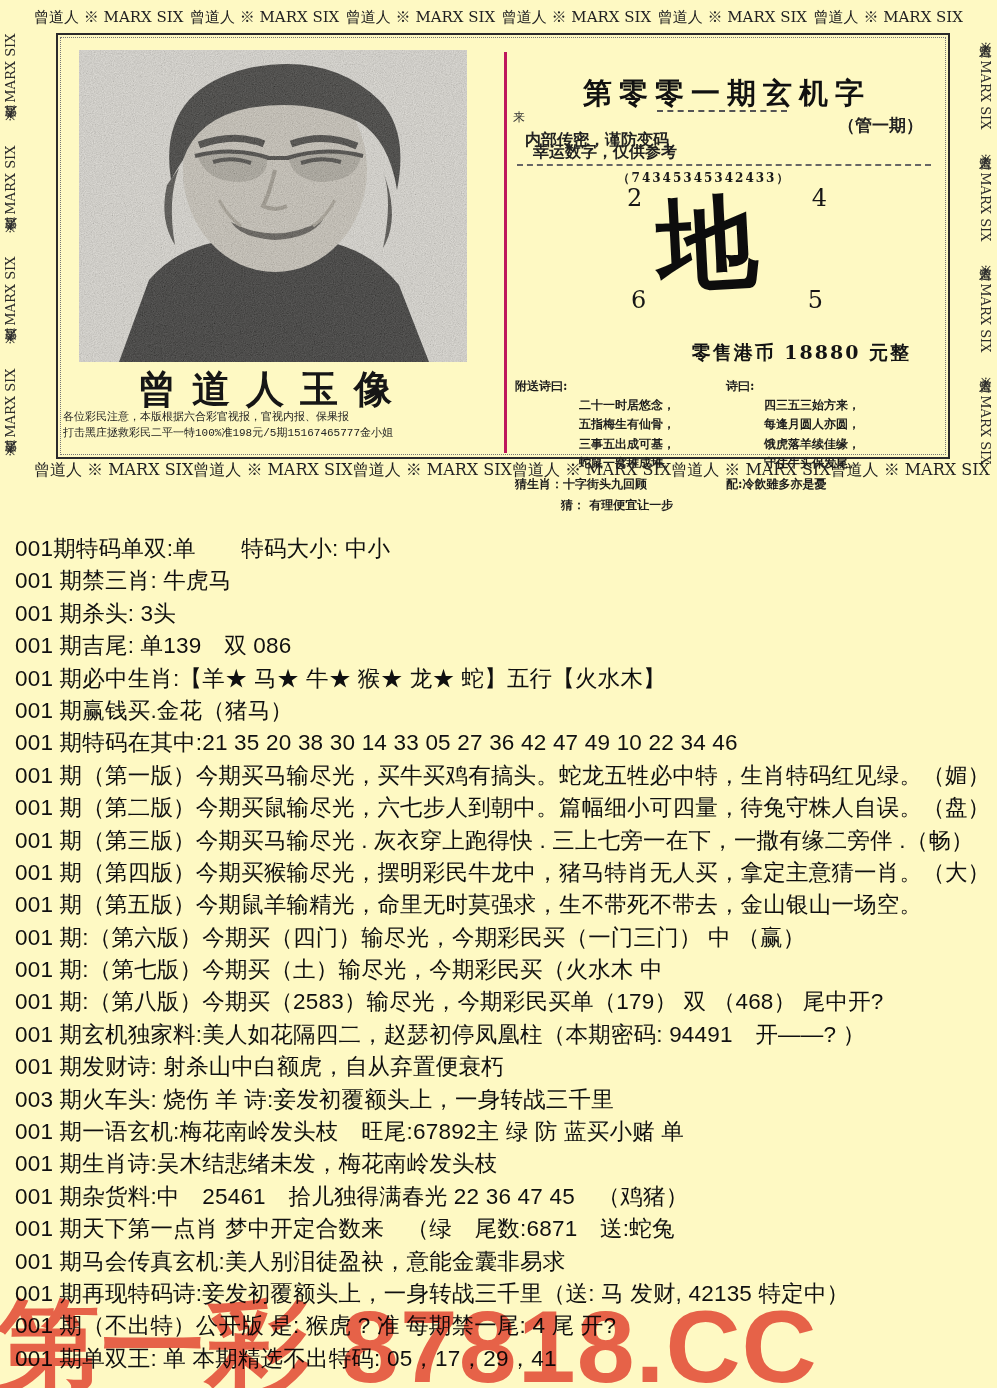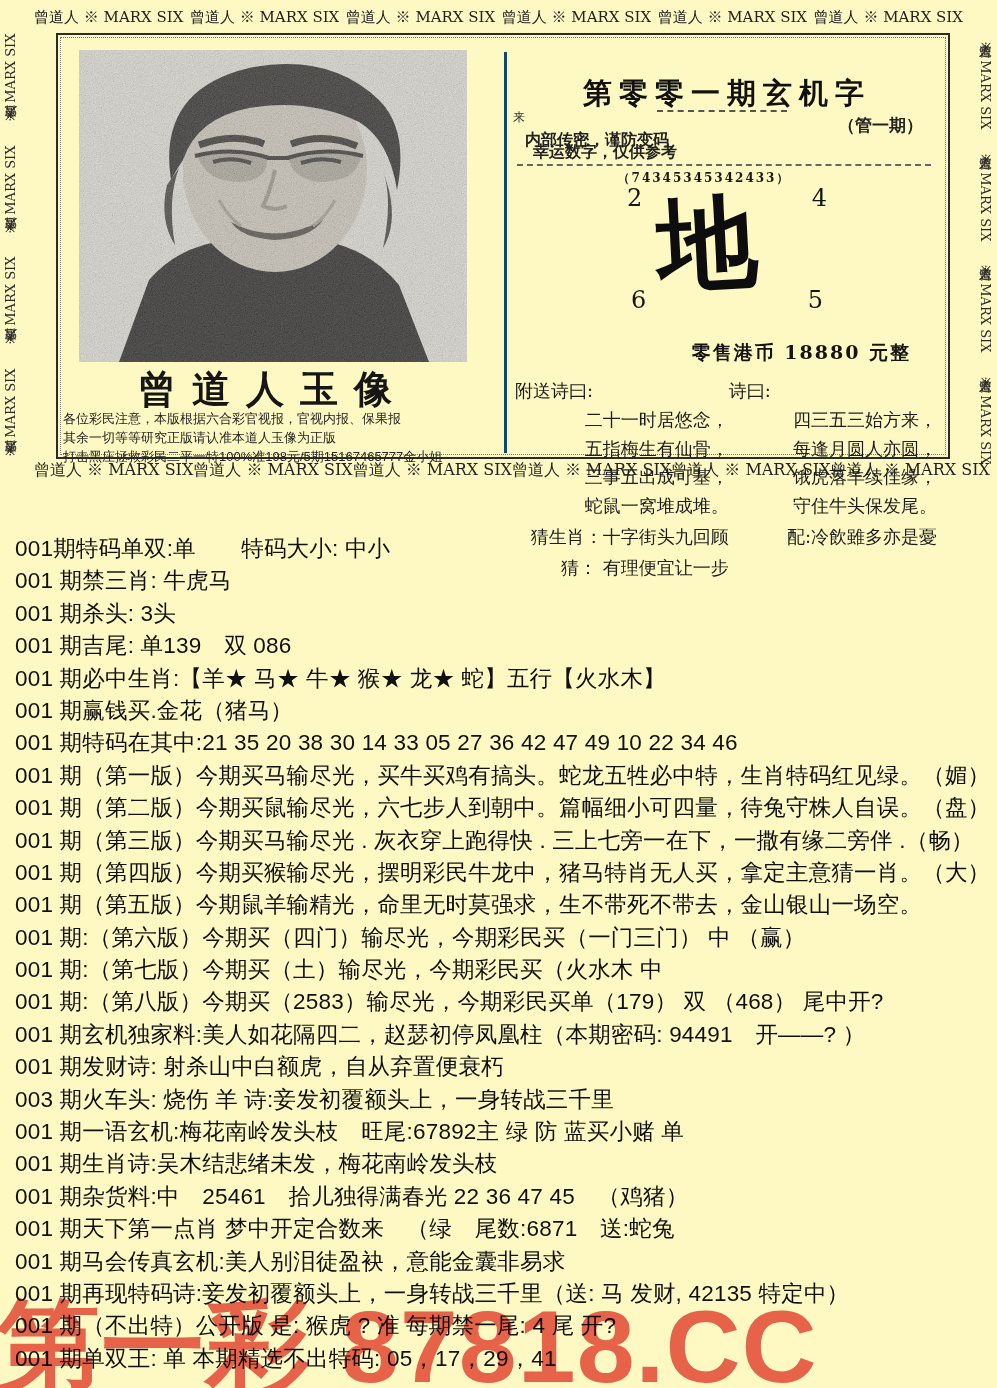--- a/index.html
+++ b/index.html
@@ -35,28 +35,28 @@
   
   .portrait { position:absolute; left:79px; top:50px; width:388px; height:312px; background:#dedad2; }
   .portrait svg { display:block; width:100%; height:100%; }
   .portrait-caption {
     position:absolute; left:79px; top:364px; width:388px; text-align:center;
     font-family:"DejaVu Serif", serif; font-weight:bold; font-size:38px; letter-spacing:16px;
     color:#161616; white-space:nowrap;
   }
   .notice {
     position:absolute; left:63px; top:410px; width:430px;
-    font-family:Liberation Sans, sans-serif; font-size:13px; line-height:1.45; color:#242424;
+    font-family:Liberation Mono, monospace; font-size:11px; line-height:1.45; color:#242424;
   }
   .notice div { white-space:nowrap; }
 
   
   .right-panel {
     position:absolute; left:504px; top:52px; width:434px; height:401px;
-    border-left:3px solid #0c4a6e;
+    border-left:3px solid #be185d;
   }
   .rp-title {
     position:absolute; top:22px; left:20px; right:14px; text-align:center;
     font-family:"DejaVu Serif", serif; font-weight:bold; font-size:29px; letter-spacing:7px;
     color:#111; white-space:nowrap;
   }
   .rp-stray { position:absolute; top:57px; left:6px; font-size:12px; color:#333; }
   .rp-line1 { position:absolute; top:62px; left:18px; font-family:"DejaVu Serif", serif; font-size:16px; font-weight:bold; color:#222;margin-top:16px; }
   .rp-issue { position:absolute; top:62px; right:18px; font-family:"DejaVu Serif", serif; font-size:17px; font-weight:bold; color:#222; }
   .rp-line2 { position:absolute; top:90px; left:26px; font-family:"DejaVu Serif", serif; font-size:16px; font-weight:bold; color:#222; }
@@ -75,21 +75,21 @@
   .corner-num.tl { left:0;   top:0; }
   .corner-num.tr { right:0;  top:0; }
   .corner-num.bl { left:4px; bottom:0; }
   .corner-num.br { right:4px;bottom:0; }
   .rp-price {
     position:absolute; top:288px; left:0; right:30px; text-align:right;
     font-family:"DejaVu Serif", serif; font-size:19px; font-weight:bold; color:#141414; letter-spacing:2px;
   }
   .poems {
     position:absolute; top:325px; left:8px; right:4px; display:flex;
-    font-family:"DejaVu Serif", serif; font-size:18px; font-weight:normal; color:#1d1d1d; line-height:1.6;text-align:right;
+    font-family:"DejaVu Serif", serif; font-size:12px; font-weight:bold; color:#1d1d1d; line-height:1.6;
   }
   .poem-col { flex:1; }
   .poem-head { display:flex; }
   .poem-label { white-space:nowrap; margin-right:4px; }
   .poem-lines div { white-space:nowrap; }
   .poem-col.left .poem-lines { margin-left:64px; }
   .poem-col.right .poem-lines { margin-left:38px; }
   .poem-foot { margin-top:2px; white-space:nowrap; }
   .poem-foot2 { margin-left:46px; white-space:nowrap; }
 
@@ -182,21 +182,20 @@
 
         <rect x="0" y="0" width="388" height="312" filter="url(#grain)" opacity="0.35" fill="#ffffff"></rect>
       </svg>
     </div>
 
     <div class="portrait-caption">曾道人玉像</div>
 
     <div class="notice">
 
     <div>各位彩民注意，本版根据六合彩官视报，官视内报、保果报</div>
-        <div>其余一切等等研究正版请认准本道人玉像为正版</div>
         <div>打击黑庄拯救彩民二平一特100%准198元/5期15167465777金小姐</div>
       </div>
 
     <div class="right-panel">
       <div class="rp-title">第零零一期玄机字</div>
       <div class="rp-stray">来</div>
       <div class="rp-dash1"></div>
       <div class="rp-line1">内部传密，谨防变码</div>
       <div class="rp-issue">（管一期）</div>
       <div class="rp-line2">幸运数字，仅供参考</div>

